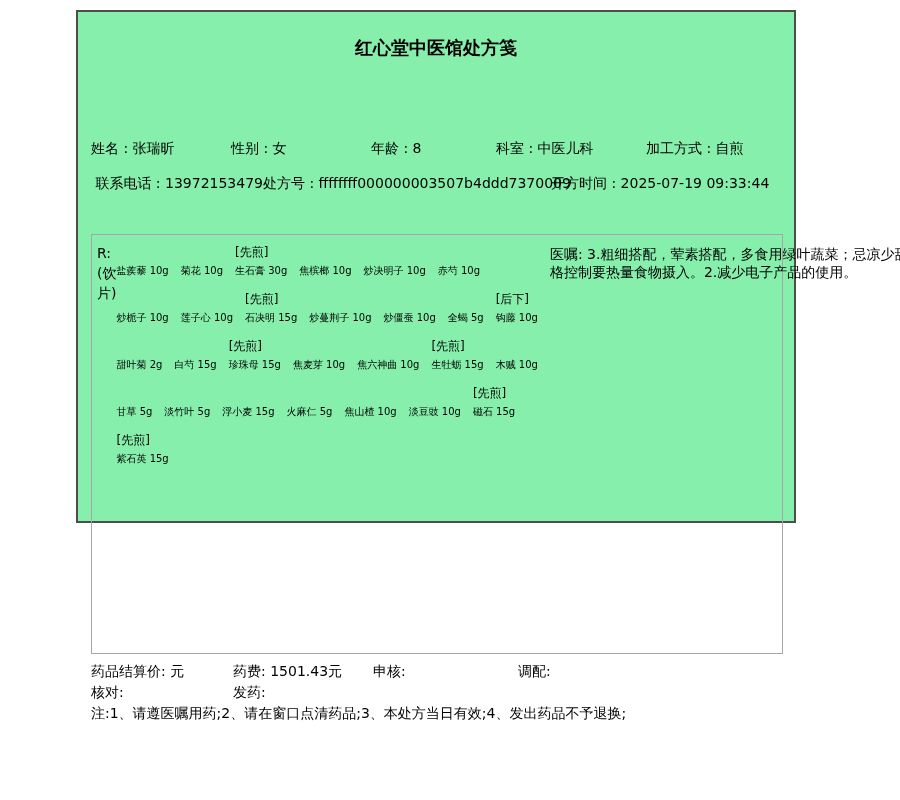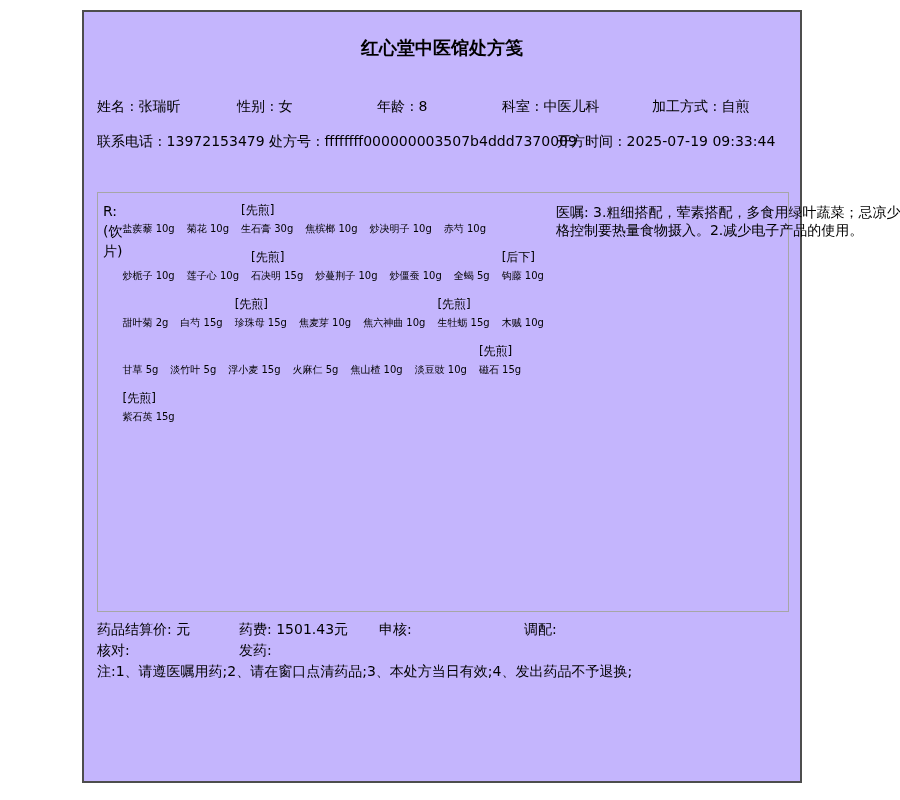--- a/index.html
+++ b/index.html
@@ -3,34 +3,34 @@
 <meta charset="utf-8">
 <style>
   html,body{margin:0;padding:0;}
   body{
     width:900px;height:800px;background:#ffffff;color:#000;
     font-family:"DejaVu Sans","Liberation Sans",sans-serif;
     font-size:14px;
     position:relative;
   }
   .sheet{
-    position:absolute;left:82px;top:10px;width:720px;height:773px;
-    border:2px solid #4d4d4d;box-sizing:border-box;background:#c4b5fd;
+    position:absolute;left:76px;top:10px;width:720px;height:513px;
+    border:2px solid #4d4d4d;box-sizing:border-box;background:#86efac;
   }
   .title{
     margin-top:24px;text-align:center;font-size:18px;font-weight:bold;line-height:24px;
   }
-  .patient{margin:36px 0 0 13px;}
+  .patient{margin:78px 0 0 13px;}
   .patient-row{line-height:20px;margin-bottom:15px;white-space:nowrap;}
   .patient-row .cell{display:inline-block;vertical-align:top;}
   .patient-row.r1 .cell:nth-child(1){width:140px;}
   .patient-row.r1 .cell:nth-child(2){width:140px;}
   .patient-row.r1 .cell:nth-child(3){width:125px;}
   .patient-row.r1 .cell:nth-child(4){width:150px;}
-  .patient-row.r2 .cell:nth-child(1){width:172px;}
+  .patient-row.r2 .cell:nth-child(1){width:172px;text-align:right;}
   .patient-row.r2 .cell:nth-child(2){width:288px;}
   .rx-table{
     margin:41px 0 0 13px;width:692px;height:420px;box-sizing:border-box;
     border:1px solid #a6a6a6;display:flex;
   }
   .diag-cell{
     width:138px;box-sizing:border-box;border-right:1px solid #a6a6a6;
     padding:8px 7px;line-height:22px;
   }
   .rx-cell{

